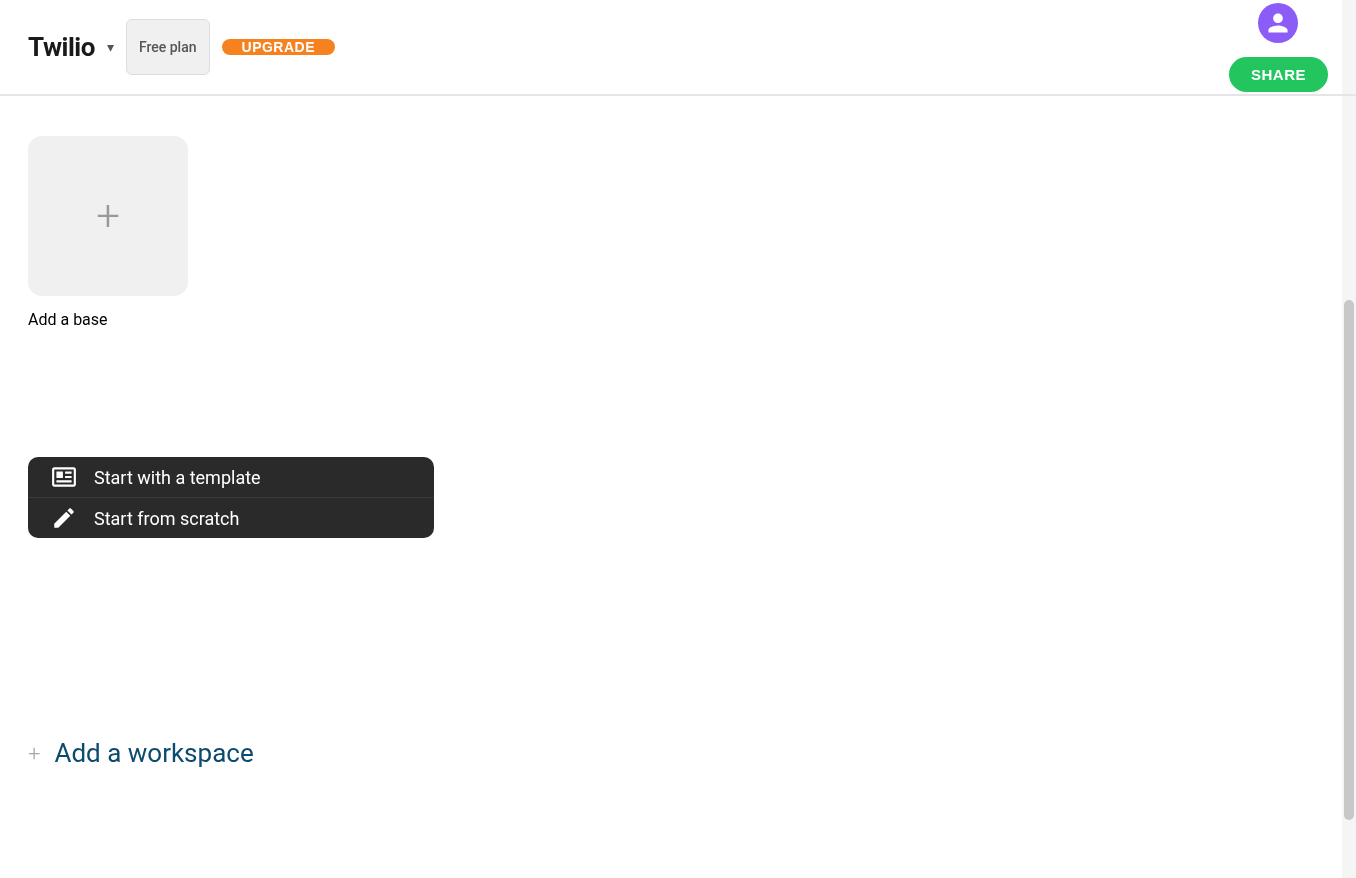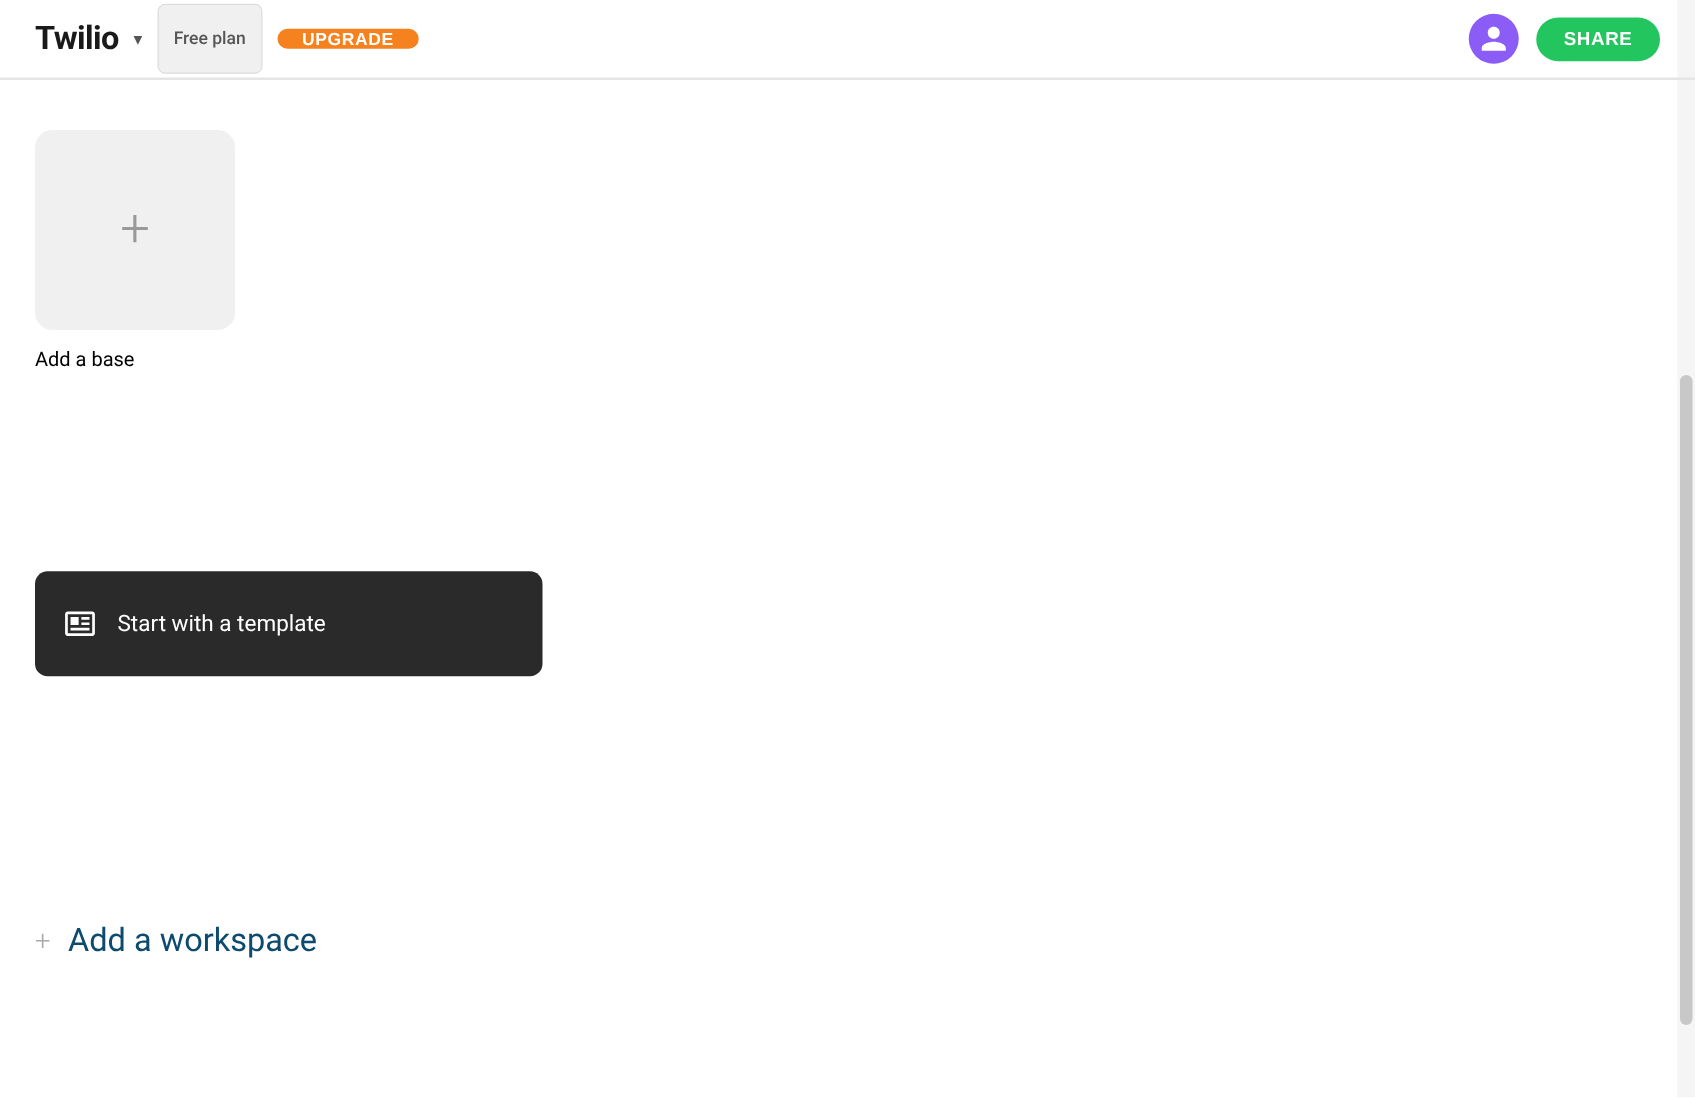--- a/index.html
+++ b/index.html
@@ -15,21 +15,21 @@
       font-family: -apple-system, BlinkMacSystemFont, 'Segoe UI', Roboto, sans-serif;
       overflow: hidden;
       position: relative;
     }
 
     
     .header {
       display: flex;
       align-items: center;
       padding: 0 28px;
-      height: 64px;
+      height: 96px;
       border-bottom: 2px solid #e5e5e5;
       position: relative;
       justify-content: space-between;
     }
 
     .header-left {
       display: flex;
       align-items: center;
       gap: 12px;
     }
@@ -68,20 +68,21 @@
       letter-spacing: 0.5px;
       cursor: pointer;
       text-transform: uppercase;
     }
 
     .header-right {
       margin-left: auto;
       display: flex;
       align-items: center;
       gap: 14px;
+      flex-direction: column;
     }
 
     .avatar-icon {
       width: 40px;
       height: 40px;
       border-radius: 50%;
       background: #8b5cf6;
       display: flex;
       align-items: center;
       justify-content: center;
@@ -168,21 +169,21 @@
       background: #2a2a2a;
       border-radius: 10px;
       overflow: hidden;
       z-index: 100;
     }
 
     .menu-item {
       display: flex;
       align-items: center;
       gap: 16px;
-      padding: 28px 22px;
+      padding: 6px 22px;
       cursor: pointer;
       border-bottom: 1px solid #3a3a3a;
     }
 
     .menu-item:last-child {
       border-bottom: none;
     }
 
     .menu-item-icon {
       width: 28px;
@@ -265,18 +266,26 @@
   <div class="menu-item">
     <div class="menu-item-icon">
       <svg viewBox="0 0 24 24" xmlns="http://www.w3.org/2000/svg">
         <path d="M21 3H3c-1.1 0-2 .9-2 2v14c0 1.1.9 2 2 2h18c1.1 0 2-.9 2-2V5c0-1.1-.9-2-2-2zm0 16H3V5h18v14zM5 7h6v6H5zm8 0h6v2h-6zm0 4h6v2h-6zm-8 4h14v2H5z"></path>
       </svg>
     </div>
     <span class="menu-item-label">Start with a template</span>
   </div>
 
 
+  <div class="menu-item">
+    <div class="menu-item-icon">
+      <svg viewBox="0 0 24 24" xmlns="http://www.w3.org/2000/svg">
+        <path d="M3 17.25V21h3.75L17.81 9.94l-3.75-3.75L3 17.25zM20.71 7.04c.39-.39.39-1.02 0-1.41l-2.34-2.34c-.39-.39-1.02-.39-1.41 0l-1.83 1.83 3.75 3.75 1.83-1.83z"></path>
+      </svg>
+    </div>
+    <span class="menu-item-label">Start from scratch</span>
+  </div>
 </div>
 
 <div class="add-workspace">
   <span class="add-workspace-plus">+</span>
   <span class="add-workspace-label">Add a workspace</span>
 </div>
 
 </body></html>

